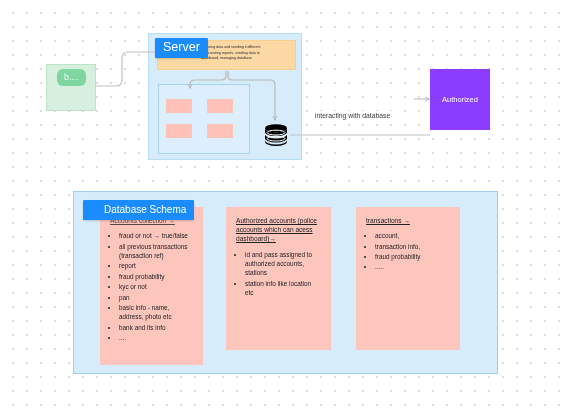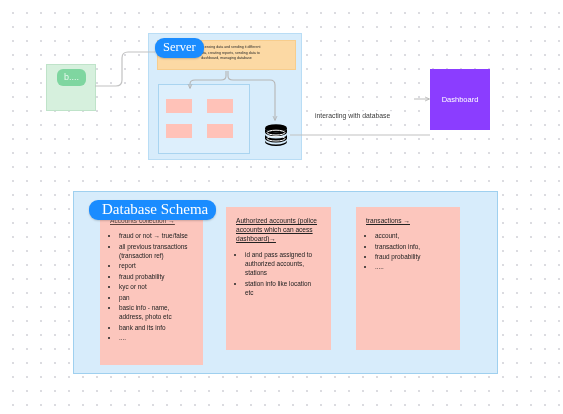--- a/index.html
+++ b/index.html
@@ -21,28 +21,27 @@
     background-image: radial-gradient(circle, #d9d9de 0.7px, transparent 0.8px);
     background-size: 14px 14px;
     background-position: 6px 6px;
   }
 
   
   .pill {
     position: absolute;
     background: #1a8cff;
     color: #ffffff;
-    border-radius: 9px;
+    border-radius: 1px;
     padding: 2px 7px 3px 7px;
     font-size: 11.5px;
     line-height: 13px;
     white-space: nowrap;
     box-shadow: 0 1px 2px rgba(0,0,0,0.18);
     z-index: 20;
-    font-family: Liberation Serif, serif;
   }
 
   
   #green-node {
     position: absolute;
     left: 46px;
     top: 64px;
     width: 48px;
     height: 45px;
     background: #d6f0dd;
@@ -157,21 +156,21 @@
   
   #schema-panel {
     position: absolute;
     left: 73px;
     top: 191px;
     width: 423px;
     height: 181px;
     background: #d7ecfb;
     border: 1px solid #9fd0ef;
   }
-  #schema-pill { left: 89px; top: 200px; font-size: 15px; padding: 3px 8px 4px 13px; }
+  #schema-pill { left: 83px; top: 200px; font-size: 10px; padding: 3px 8px 4px 21px; }
 
   .card {
     position: absolute;
     background: #fcc6bd;
     box-sizing: border-box;
     padding: 9px 10px 8px 10px;
     color: #222222;
     overflow: hidden;
   }
   #card-accounts     { left: 100px; top: 207px; width: 103px; height: 158px; }
@@ -250,21 +249,21 @@
     <path d="M2 4.2 v4 a11 4 0 0 0 22 0 v-4 a11 4 0 0 1 -22 0 z" fill="#000000"></path>
     <path d="M2 10.5 v4 a11 4 0 0 0 22 0 v-4 a11 4 0 0 1 -22 0 z" fill="#000000"></path>
     <path d="M2 16.5 v1.5 a11 4 0 0 0 22 0 v-1.5 a11 4 0 0 1 -22 0 z" fill="#000000"></path>
     <ellipse cx="13" cy="8.6" rx="9" ry="2.4" fill="none" stroke="#ffffff" stroke-width="1"></ellipse>
     <ellipse cx="13" cy="14.6" rx="9" ry="2.4" fill="none" stroke="#ffffff" stroke-width="1"></ellipse>
   </svg>
 
   <div id="edge-label">interacting with database</div>
 
   <div id="dashboard-box">
-    <span>Dashboard</span>
+    <span>Authorized</span>
   </div>
 
   <div id="schema-panel"></div>
   <div class="pill" id="schema-pill">Database Schema</div>
 
   <div class="card" id="card-accounts">
     <div class="card-title">Accounts collection →</div>
     <ul>
       <li>fraud or not → true/false</li>
       <li>all previous transactions (transaction ref)</li>

